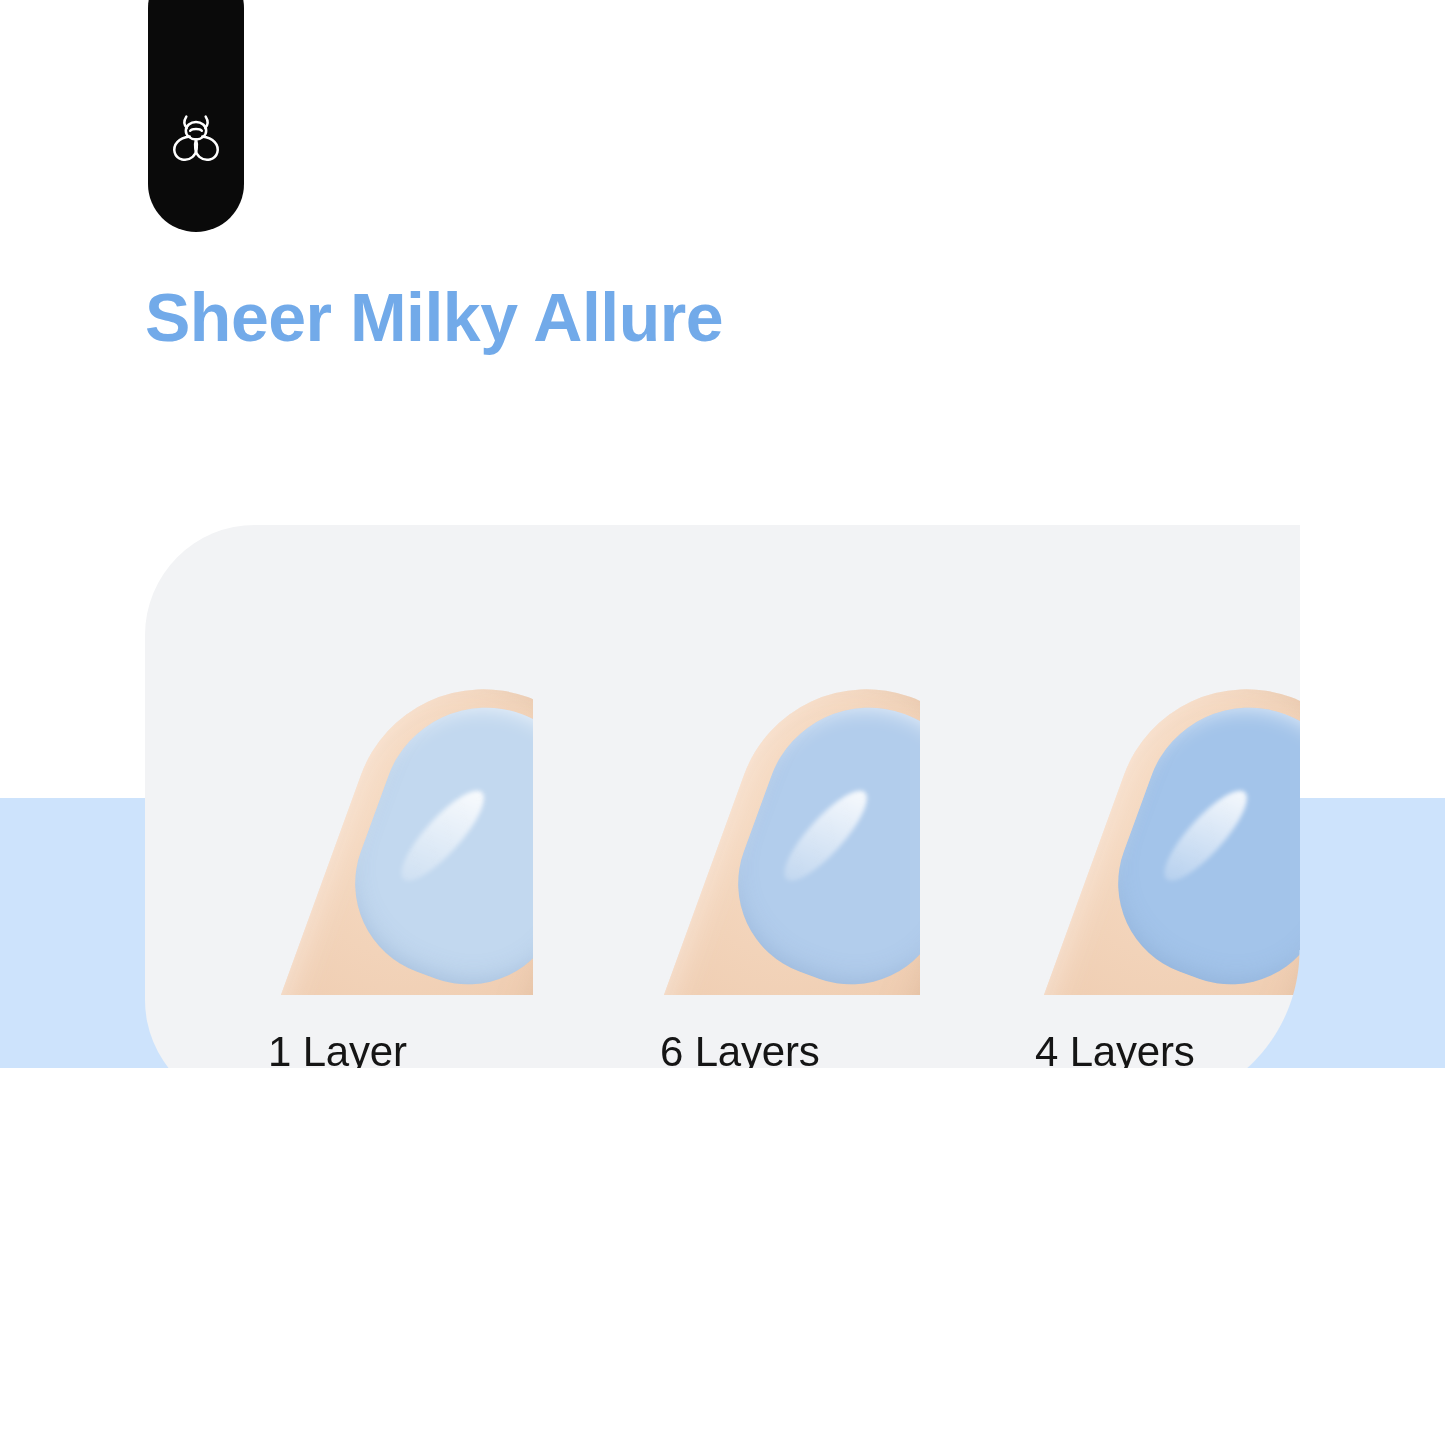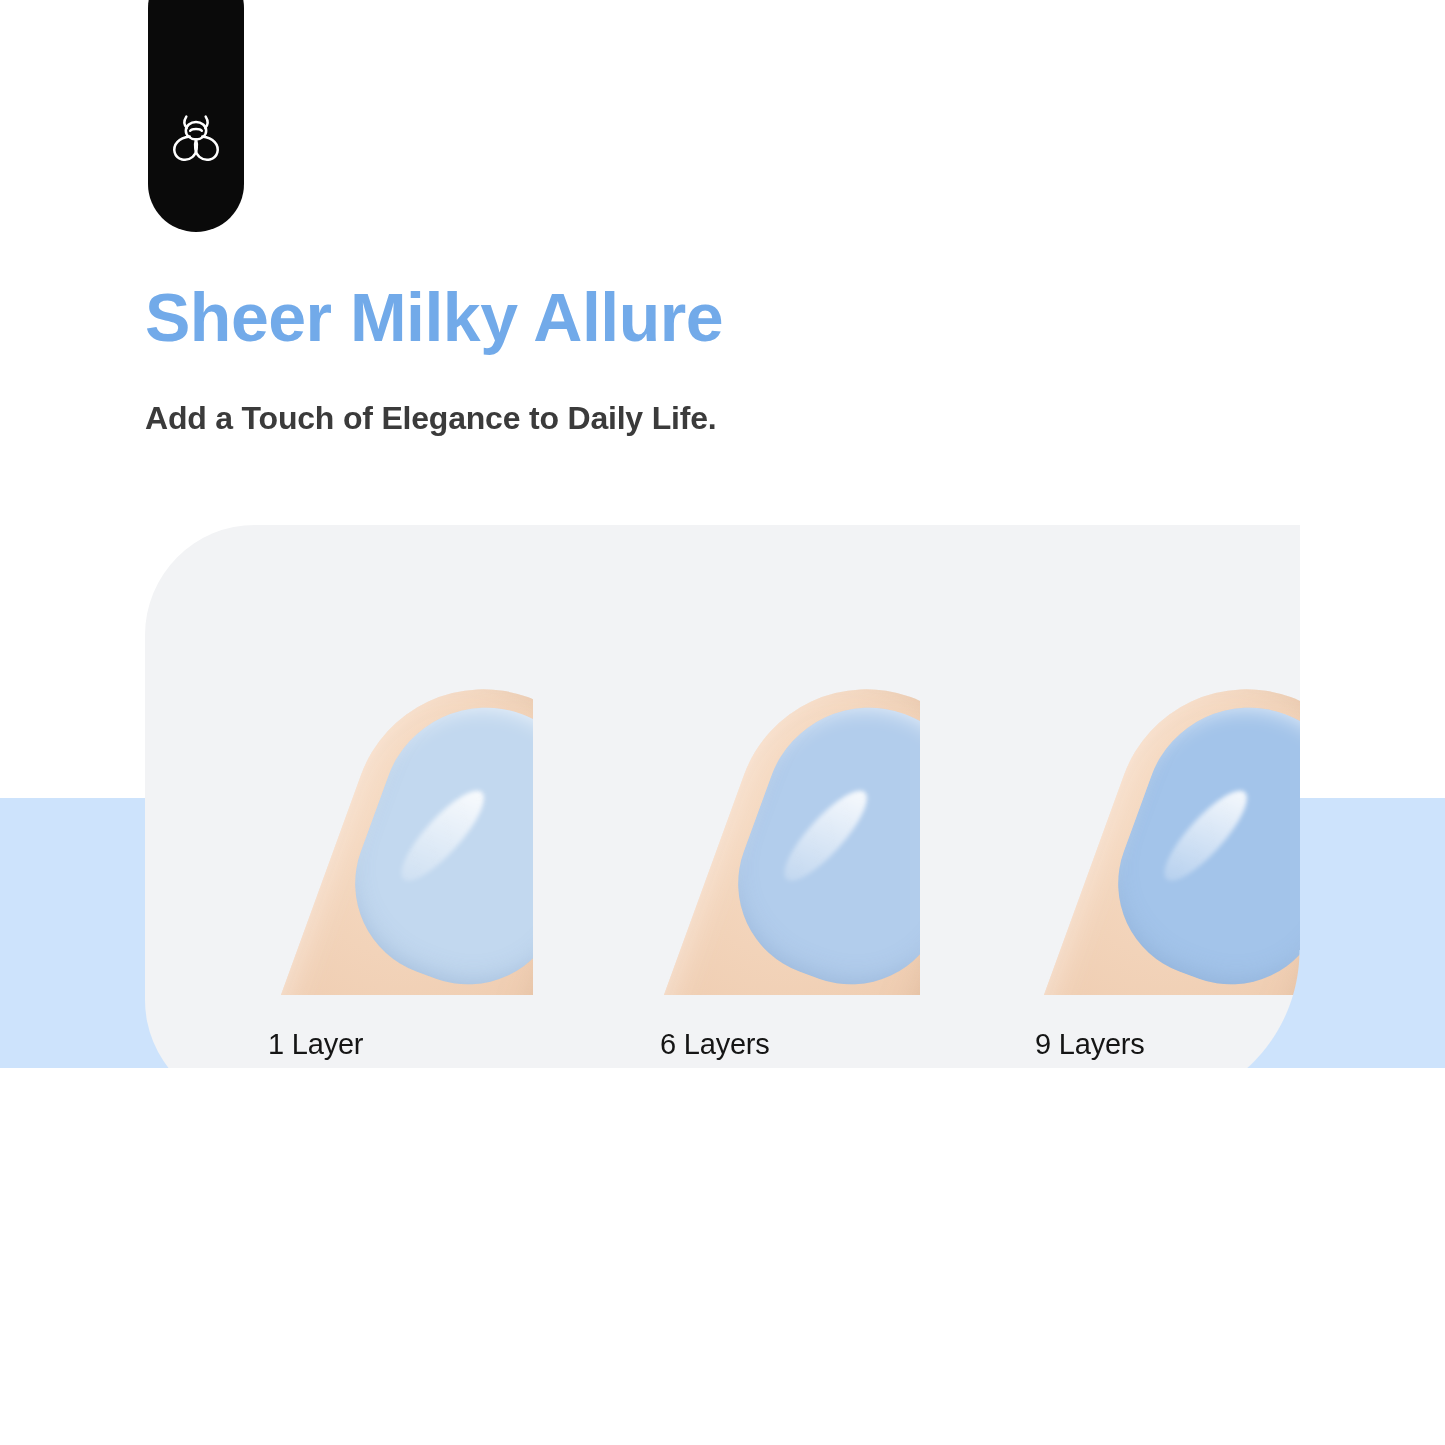--- a/index.html
+++ b/index.html
@@ -162,21 +162,21 @@
     inset: 0;
     border-radius: inherit;
     box-shadow: inset 0 -16px 26px -14px rgba(120,150,190,0.42),
                 inset 0 12px 22px -12px rgba(255,255,255,0.75);
   }
 
   
   .caption {
     position: absolute;
     top: 1028px;
-    font-size: 29px;
+    font-size: 42px;
     font-weight: 400;
     color: #151515;
     letter-spacing: -0.2px;
     white-space: nowrap;
   }
   .caption.c1 { left: 268px; }
   .caption.c2 { left: 660px; }
   .caption.c3 { left: 1035px; }
 
   
@@ -212,21 +212,20 @@
       <path d="M22 10 C19.5 14 19.5 18.5 22.5 21.5"></path>
       <path d="M42 10 C44.5 14 44.5 18.5 41.5 21.5"></path>
       <ellipse cx="32" cy="24.5" rx="10.5" ry="9"></ellipse>
       <path d="M25.5 30.5 C14 32 8 39 10 47 C12 54.5 22 57 28.5 51.5 C33 47.6 34 40 32 33.5"></path>
       <path d="M38.5 30.5 C50 32 56 39 54 47 C52 54.5 42 57 35.5 51.5 C31 47.6 30 40 32 33.5"></path>
       <path d="M26 24.5 C28 22.2 36 22.2 38 24.5"></path>
     </svg>
   </div>
 
   <div class="title" style="color: rgb(114, 170, 233);">Sheer Milky Allure</div>
-  <div class="subtitle" style="color: rgb(59, 59, 59);">Add a Touch of Elegance to Daily Life.</div>
 
   <div class="card" style="background: rgb(242, 243, 245);">
     <div class="panels">
 
       <div class="panel p1">
         <div class="finger">
           <div class="finger-skin"></div>
           <div class="finger-nail" id="nail-1" style="background: radial-gradient(130% 90% at 35% 25%, rgb(194, 216, 239) 0%, rgb(194, 216, 239) 60%, rgb(194, 216, 239) 100%) rgb(194, 216, 239);"></div>
         </div>
       </div>
@@ -243,19 +242,19 @@
           <div class="finger-skin"></div>
           <div class="finger-nail" id="nail-3" style="background: radial-gradient(130% 90% at 35% 25%, rgb(163, 196, 234) 0%, rgb(163, 196, 234) 60%, rgb(163, 196, 234) 100%) rgb(163, 196, 234);"></div>
         </div>
       </div>
 
     </div>
   </div>
 
   <div class="caption c1">1 Layer</div>
   <div class="caption c2">6 Layers</div>
-  <div class="caption c3">9 Layers</div>
+  <div class="caption c3">4 Layers</div>
 
   <div class="tips">
     <div class="tips-head">* Tips:</div>
   </div>
 
 </div>
 
 </body></html>

